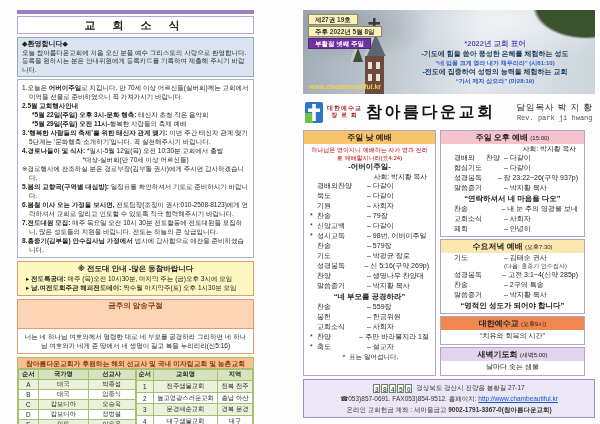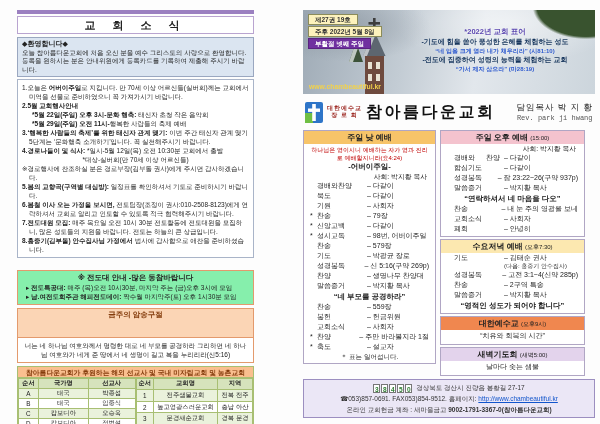--- a/index.html
+++ b/index.html
@@ -10,21 +10,21 @@
   .page-left{position:absolute;left:17px;top:10px;width:237px;border-radius:22px;}
   .purple-bar{height:4px;background:#9b80c0;margin-bottom:2px;}
   .title-box{border:1px solid #b9a4d0;height:18px;line-height:17px;text-align:center;font-size:11px;font-weight:bold;letter-spacing:7px;background:#fff;}
   .welcome-box{margin-top:3px;border:1px solid #9aa7c0;background:#dbe5f1;padding:2px 4px;font-size:6.5px;line-height:8.5px;}
   .welcome-box .w-head{font-weight:bold;font-size:7px;}
   .news-box{margin-top:2px;border:1px solid #a9b4c8;background:#fff;padding:3px 4px;font-size:6.5px;line-height:9px;}
   .news-box p{margin:0;padding-left:7px;text-indent:-7px;}
   .news-box p.sub{padding-left:16px;text-indent:-6px;}
   .news-box p.ctr{text-align:center;padding-left:0;text-indent:0;}
   .news-box b{font-weight:bold;}
-  .jundo-box{margin-top:12px;border:1px solid #e39a6d;background:#86efac;padding:2px 0;font-size:6.5px;line-height:9.5px;}
+  .jundo-box{margin-top:3px;border:1px solid #e39a6d;background:#fef9c3;padding:2px 0;font-size:6.5px;line-height:9.5px;}
   .jundo-box .j-title{text-align:center;font-weight:bold;font-size:7.5px;}
   .jundo-box .j-item{padding-left:8px;}
   .jundo-box .j-item::before{content:"▸ ";}
   .verse-box{margin-top:3px;border:1px solid #e39a6d;background:#fff;font-size:6.5px;}
   .verse-box .v-title{background:#fbd5b5;border-bottom:1px solid #e39a6d;text-align:center;font-weight:bold;font-size:7.5px;color:#843c0c;height:29px;line-height:11px;}
   .verse-box .v-body{padding:3px 6px;text-align:center;line-height:9px;}
   .support-box{margin-top:3px;border:1px solid #a8bf73;font-size:6.3px;background:#fff;}
   .support-box .s-title{background:#fabf8f;color:#843c0c;font-weight:bold;text-align:center;height:11px;line-height:11px;font-size:6.8px;border-bottom:1px solid #a8bf73;}
   .support-tables{display:flex;}
   table.stab{border-collapse:collapse;width:50%;}
@@ -36,34 +36,34 @@
   
   .page-right{position:absolute;left:303px;top:10px;width:292px;}
   .banner{position:relative;height:84px;background:
     radial-gradient(120px 50px at 15% 20%, rgba(130,140,150,.55), rgba(130,140,150,0) 70%),
     radial-gradient(160px 60px at 70% 15%, rgba(255,255,255,.5), rgba(255,255,255,0) 70%),
     linear-gradient(100deg,#9fabb6 0%,#c3ccd4 35%,#e2e7ec 60%,#ccd5dc 100%);overflow:hidden;}
   .badge{display:inline-block;font-size:6.5px;font-weight:bold;background:#fdf2bd;border:1px solid #8b8b5a;padding:0 6px;line-height:9px;margin-bottom:1px;color:#333;}
   .badge.week{background:#7030a0;border-color:#5a2380;color:#fff;}
   .badge-stack{position:absolute;left:5px;top:4px;display:flex;flex-direction:column;align-items:flex-start;}
   .banner-url{position:absolute;left:6px;bottom:4px;color:#f2d24b;font-weight:bold;font-size:6.8px;}
-  .motto{position:absolute;right:4px;top:17px;width:192px;text-align:center;}
+  .motto{position:absolute;right:4px;top:29px;width:192px;text-align:center;}
   .motto-title{color:#5b47b0;font-weight:bold;font-size:7.5px;text-shadow:0 0 2px #ffffff;}
   .motto-line{color:#17365d;font-weight:bold;font-size:7px;line-height:10px;}
   .motto-verse{color:#2f5bcf;font-weight:bold;font-size:6px;line-height:8px;}
   .banner-tree{position:absolute;right:-18px;top:-20px;width:90px;height:55px;background:radial-gradient(ellipse at 70% 30%, #39532f 0 55%, rgba(57,83,47,0) 60%);}
   .church-svg{position:absolute;left:44px;bottom:0;}
   .masthead{display:flex;align-items:center;gap:4px;margin-top:2px;height:32px;padding:0 2px;}
   .denom{font-size:6px;font-weight:bold;color:#9e2b25;line-height:7.5px;letter-spacing:1px;text-align:center;}
   .church-name{font-size:16px;font-weight:bold;letter-spacing:2.5px;color:#111;white-space:nowrap;}
   .pastor-block{margin-left:auto;text-align:center;}
   .pastor-kr{font-size:8.5px;font-weight:normal;letter-spacing:1px;}
   .pastor-en{font-size:7px;color:#555;font-family:Liberation Mono, monospace;}
   .cols{display:flex;gap:4px;margin-top:2px;align-items:flex-start;}
-  .col-l{width:133px;border:1px solid #b0a6c4;background:#fff;padding-bottom:2px;}
+  .col-l{width:133px;border:1px solid #b0a6c4;background:#fff;padding-bottom:14px;}
   .col-r{width:145px;display:flex;flex-direction:column;gap:2px;}
   .sec{border:1px solid #b0a6c4;background:#fff;padding-bottom:2px;}
   .sec-head{height:13px;line-height:13px;text-align:center;font-weight:bold;font-size:8px;}
   .sec-head .t-time{font-weight:normal;font-size:6px;}
   .h-morning{background:#f7c469;}
   .h-afternoon{background:#f4c3ce;}
   .h-wed{background:#fce8b0;}
   .h-fri{background:#f0874f;}
   .h-dawn{background:#e3d3ec;}
   .small-verse{color:#c00000;text-align:center;font-size:6px;line-height:8px;padding:2px 6px 0 6px;}

